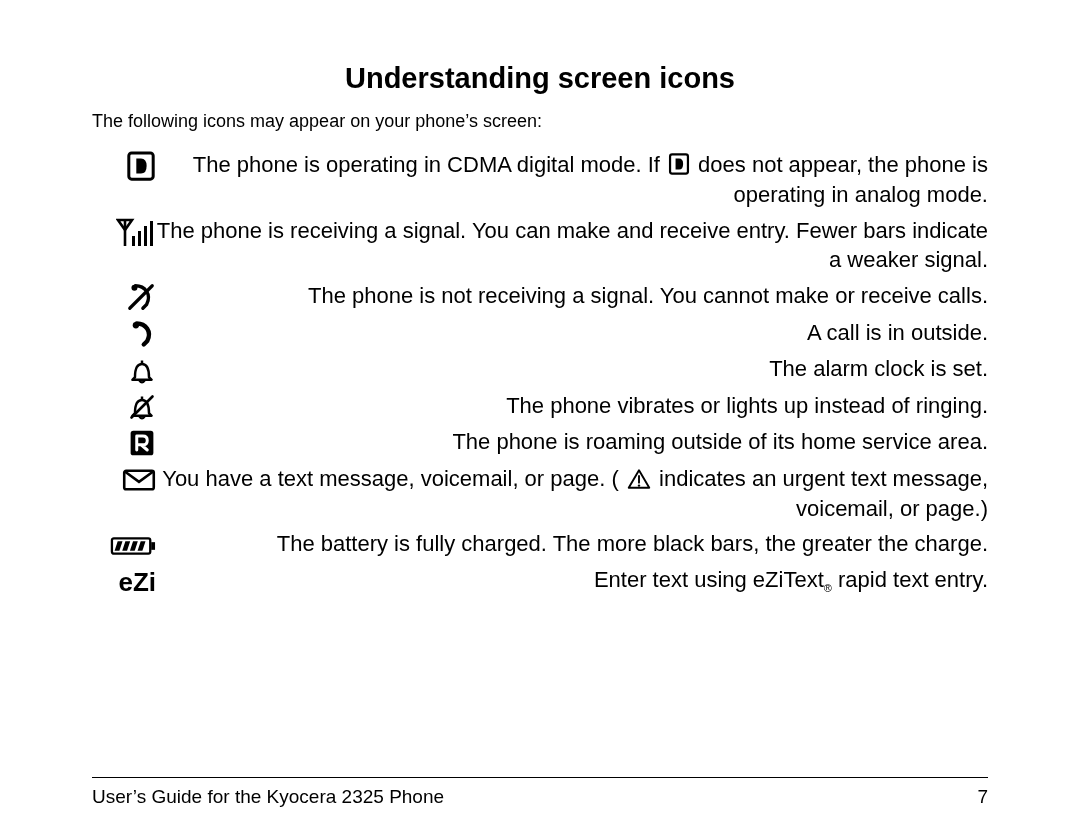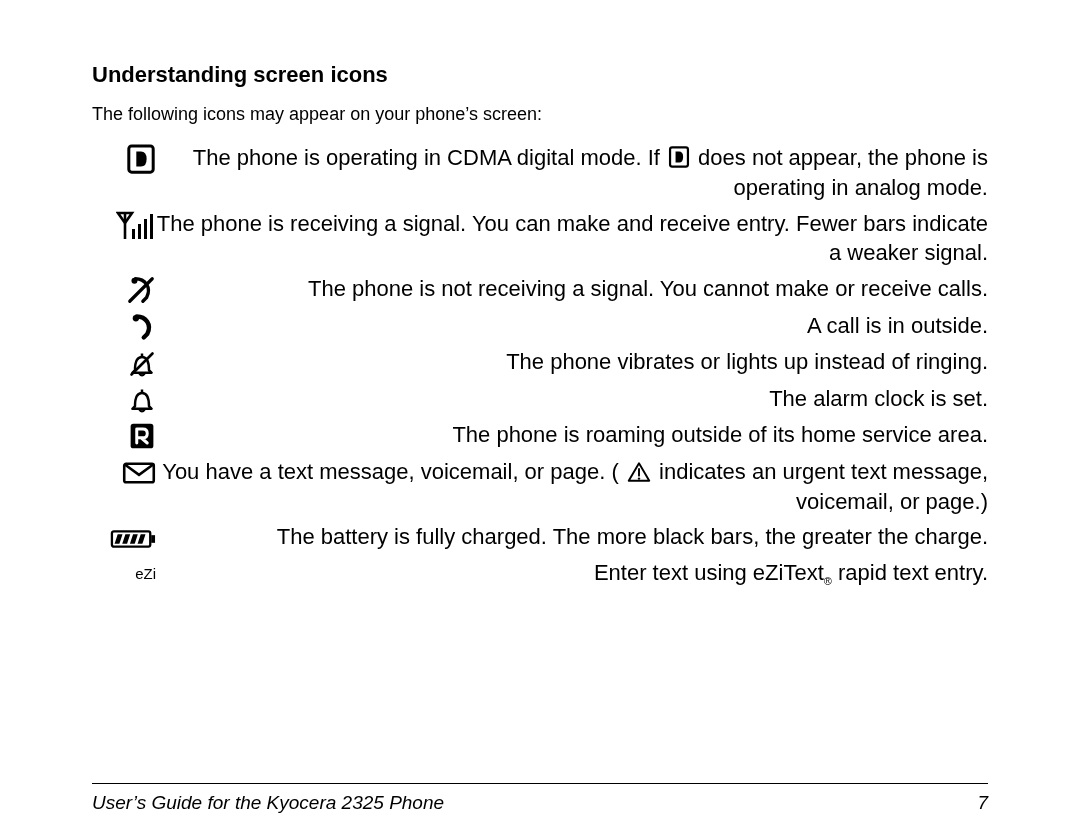--- a/index.html
+++ b/index.html
@@ -12,24 +12,25 @@
     color: #000;
   }
   .page {
     position: relative;
     width: 1080px;
     height: 834px;
     box-sizing: border-box;
     padding: 62px 92px 0 92px;
   }
   h1.heading {
-    font-size: 22px;
+    font-size: 29px;
     font-weight: 700;
     margin: 0 0 14px 0;
     letter-spacing: 0px;
+    text-align: center;
   }
   .intro {
     font-size: 18px;
     margin: 0 0 14px 0;
     line-height: 1.35;
   }
   table.icon-table {
     border-collapse: collapse;
     width: 100%;
   }
@@ -59,22 +60,21 @@
     margin: 0 2px;
   }
   .small-reg {
     font-size: 11px;
     vertical-align: sub;
   }
   .footer {
     position: absolute;
     left: 92px;
     right: 92px;
-    bottom: 20px;
-    font-style: italic;
+    bottom: 26px;
   }
   .footer-line {
     border: none;
     border-top: 1px solid #000;
     margin: 0 0 8px 0;
   }
   .footer-row {
     display: flex;
     justify-content: space-between;
     font-size: 19px;
@@ -201,36 +201,36 @@
               </svg>
         </span>
       </td>
       <td class="desc-cell">A call is in outside.</td>
     </tr>
 
     <tr>
       <td class="icon-cell">
         <span class="iconbox">
           <svg width="28" height="28">
+                <use href="#sym-alarm-icon"></use>
+              </svg>
+        </span>
+      </td>
+      <td class="desc-cell">The alarm clock is set.</td>
+    </tr>
+
+    <tr>
+      <td class="icon-cell">
+        <span class="iconbox">
+          <svg width="28" height="28">
                 <use href="#sym-vibrate-icon"></use>
               </svg>
         </span>
       </td>
       <td class="desc-cell">The phone vibrates or lights up instead of ringing.</td>
-    </tr>
-
-    <tr>
-      <td class="icon-cell">
-        <span class="iconbox">
-          <svg width="28" height="28">
-                <use href="#sym-alarm-icon"></use>
-              </svg>
-        </span>
-      </td>
-      <td class="desc-cell">The alarm clock is set.</td>
     </tr>
 
     <tr>
       <td class="icon-cell">
         <span class="iconbox">
           <svg width="28" height="30">
                 <use href="#sym-roaming-icon"></use>
               </svg>
         </span>
       </td>
@@ -260,21 +260,21 @@
           <svg width="46" height="22">
                 <use href="#sym-battery-icon"></use>
               </svg>
         </span>
       </td>
       <td class="desc-cell">The battery is fully charged. The more black bars, the greater the charge.</td>
     </tr>
 
     <tr>
       <td class="icon-cell">
-        <span class="iconbox" style="font-weight:400;font-size:15px;">eZi</span>
+        <span class="iconbox" style="font-weight:700;font-size:26px;">eZi</span>
       </td>
       <td class="desc-cell">
         <span>Enter text using eZiText</span><span class="small-reg">®</span><span> rapid text entry.</span>
       </td>
     </tr>
 
   </tbody>
     </table>
 
   <div class="footer">

